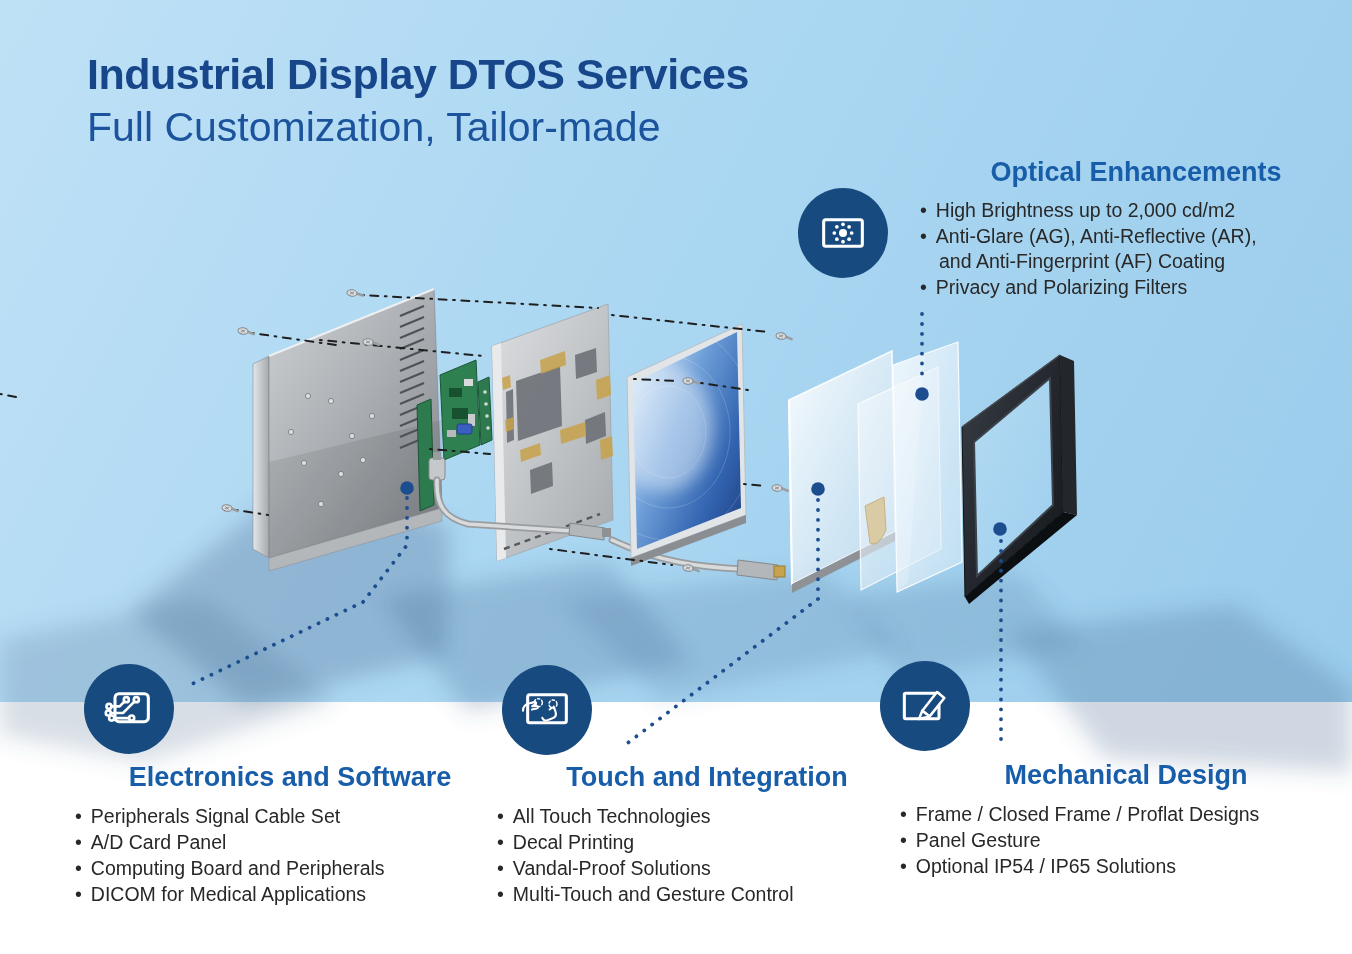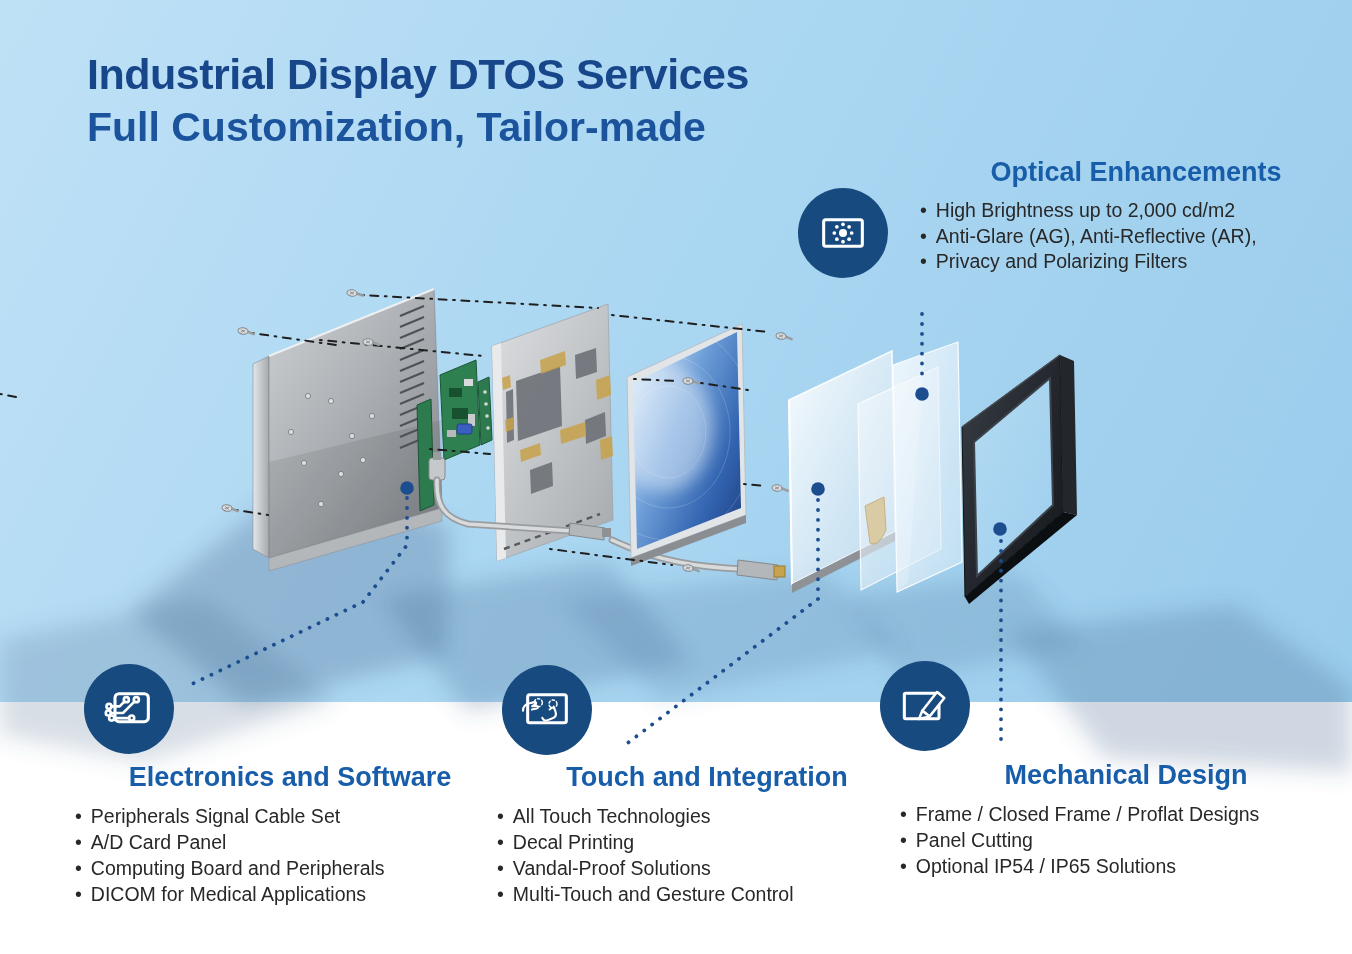--- a/index.html
+++ b/index.html
@@ -3,21 +3,21 @@
 <meta charset="utf-8">
 <style>
   html,body{margin:0;padding:0;}
   body{width:1352px;height:954px;overflow:hidden;font-family:"Liberation Sans",sans-serif;}
   .canvas{position:relative;width:1352px;height:702px;
     background:linear-gradient(118deg,#bfe1f6 0%,#abd7f2 45%,#9acceb 100%);}
   .diagram{position:absolute;left:0;top:0;width:1352px;height:954px;}
 
   .hdr{position:absolute;left:87px;top:48px;}
   .hdr h1{margin:0;font-size:43px;line-height:52px;font-weight:700;color:#17478a;letter-spacing:-0.5px;}
-  .hdr .sub{margin-top:2px;font-size:41px;line-height:50px;font-weight:700;color:#1b549c;}
+  .hdr .sub{margin-top:2px;font-size:41px;line-height:50px;font-weight:400;color:#1b549c;}
 
   .badge{position:absolute;width:90px;height:90px;border-radius:50%;background:#174a7f;
     display:flex;align-items:center;justify-content:center;}
   .badge svg{width:64px;height:64px;display:block;}
   .badge-optical{left:798px;top:188px;}
   .badge-electronics{left:84px;top:664px;}
   .badge-touch{left:502px;top:665px;}
   .badge-mechanical{left:880px;top:661px;}
 
   .sec h2{margin:0;font-size:27px;line-height:34px;font-weight:700;color:#175da9;text-align:center;}
@@ -285,20 +285,21 @@
         <circle cx="24" cy="17.5" r="1.4"></circle>
           <circle cx="28.6" cy="19.4" r="1.4"></circle>
       </g>
     </svg>
   </div>
   <section class="sec sec-optical">
     <h2>Optical Enhancements</h2>
     <ul>
       <li><span class="bm">•</span><span>High Brightness up to 2,000 cd/m2</span></li>
       <li><span class="bm">•</span><span>Anti-Glare (AG), Anti-Reflective (AR),</span></li>
+      <li class="cont"><span>and Anti-Fingerprint (AF) Coating</span></li>
       <li><span class="bm">•</span><span>Privacy and Polarizing Filters</span></li>
     </ul>
   </section>
 
   <div class="badge badge-electronics">
     <svg viewBox="0 0 48 48">
       <g stroke="#fff" fill="none" stroke-width="2" stroke-linecap="round" stroke-linejoin="round">
         <rect x="13.5" y="12.5" width="25" height="21" rx="3" stroke-width="2.3"></rect>
         <circle cx="22" cy="17" r="1.9"></circle>
         <path d="M20.6,18.4 L17,22 L10.9,22"></path>
@@ -350,18 +351,18 @@
       <g stroke="#fff" stroke-width="1.9" stroke-linejoin="round">
         <path d="M22,27.5 L33,13.5 L38.5,18 L27.5,31.8 Z" fill="#174a7f"></path>
         <path d="M22,27.5 L27.5,31.8 L19.5,33.8 Z" fill="#174a7f"></path>
       </g>
     </svg>
   </div>
   <section class="sec sec-mechanical">
     <h2>Mechanical Design</h2>
     <ul>
       <li><span class="bm">•</span><span>Frame / Closed Frame / Proflat Designs</span></li>
-      <li><span class="bm">•</span><span>Panel Cutting</span></li>
+      <li><span class="bm">•</span><span>Panel Gesture</span></li>
       <li><span class="bm">•</span><span>Optional IP54 / IP65 Solutions</span></li>
     </ul>
   </section>
 
 </div>
 
 </body></html>

